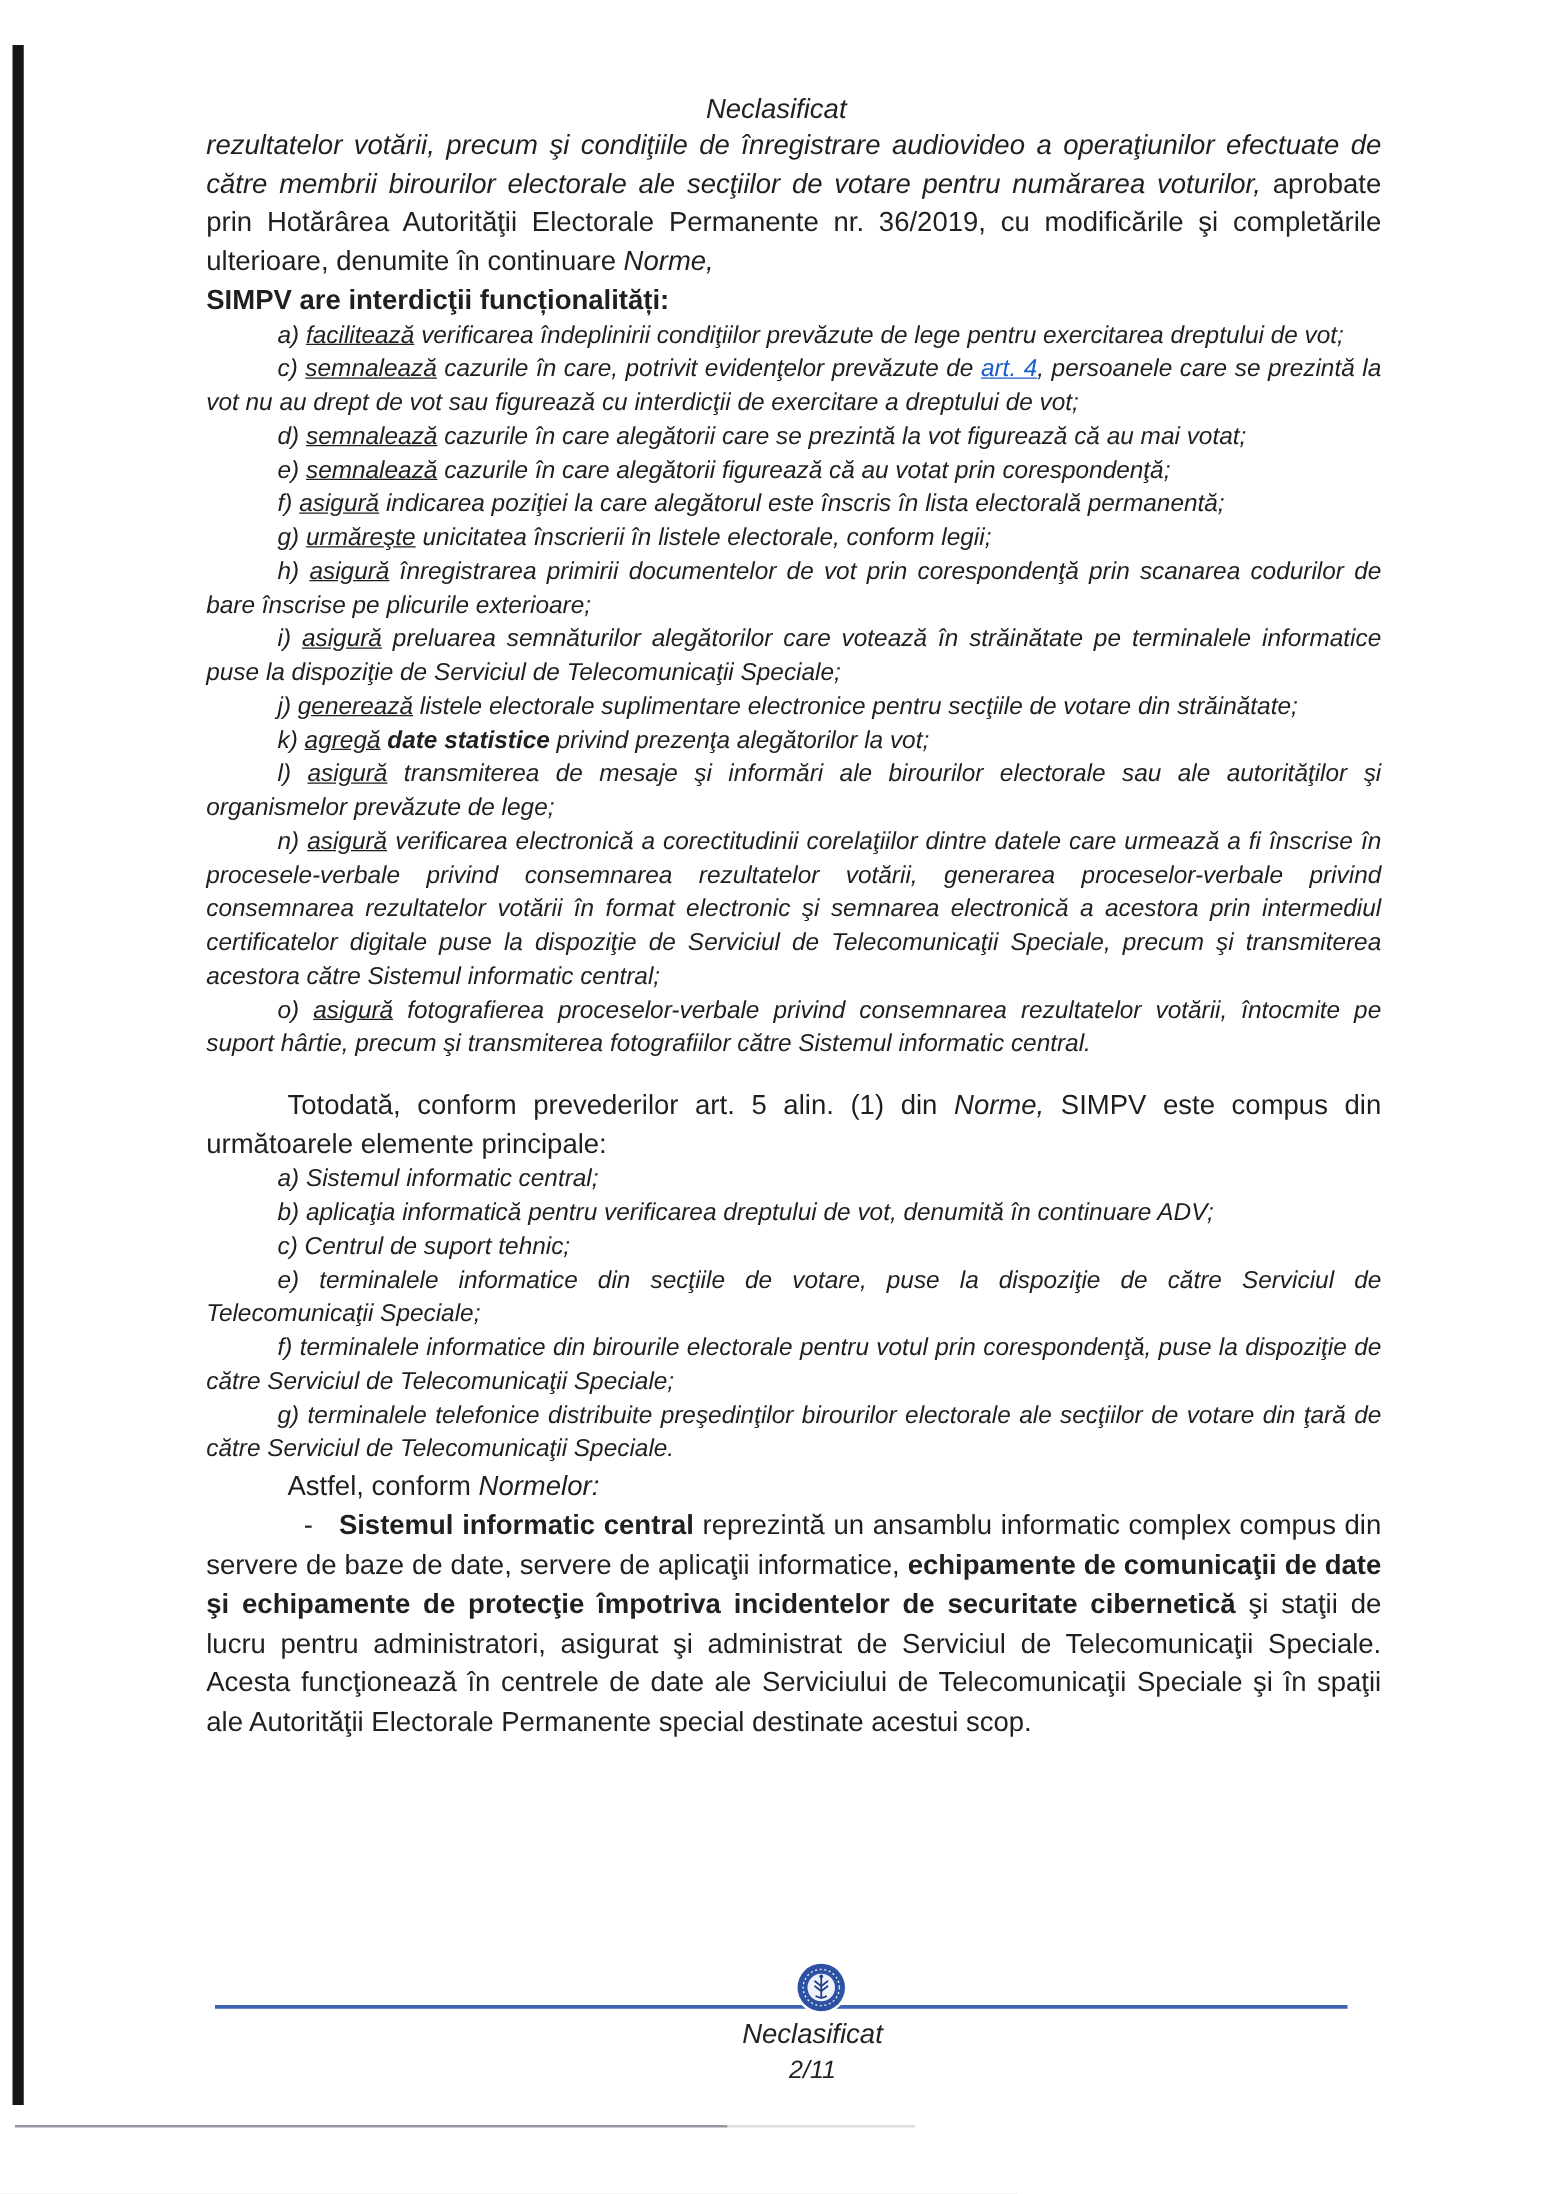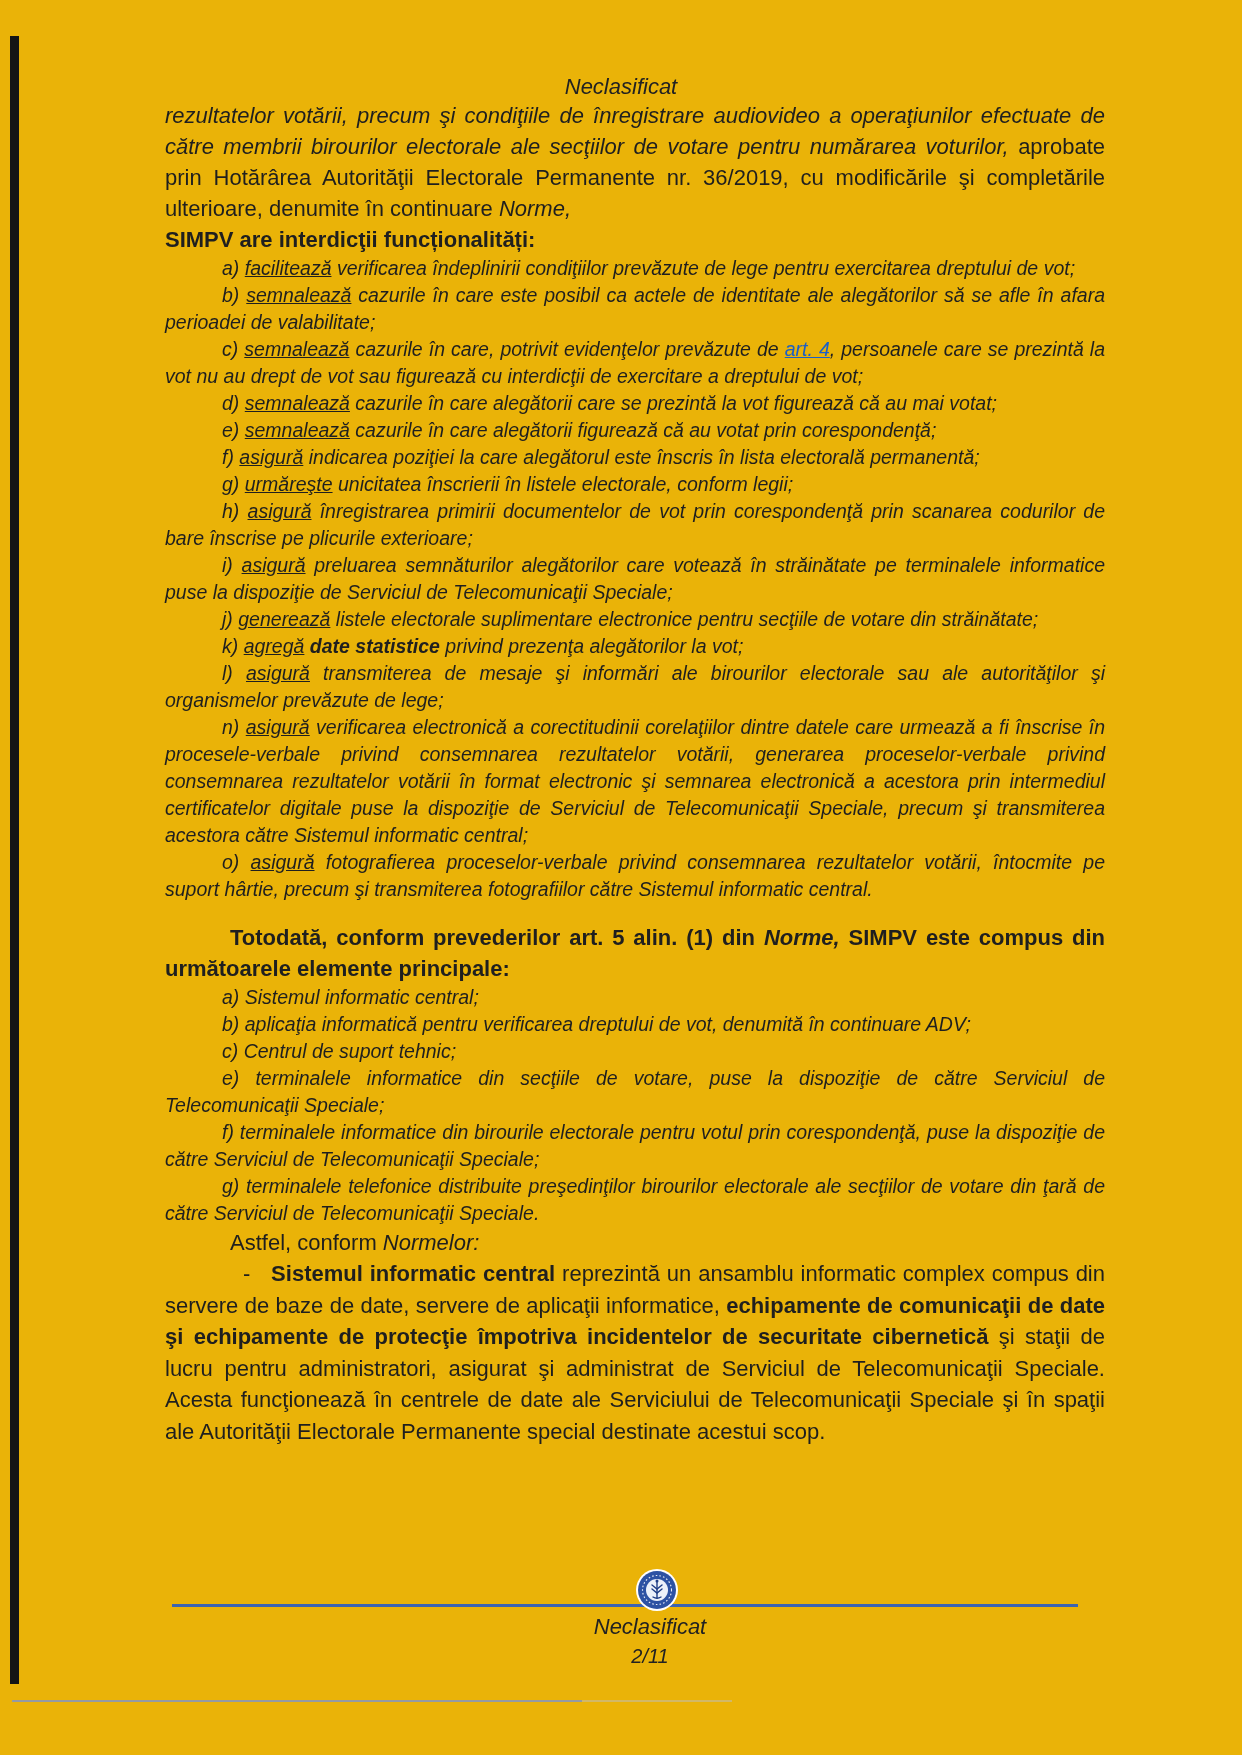--- a/index.html
+++ b/index.html
@@ -1,41 +1,41 @@
 <!DOCTYPE html>
 <html><head>
 <meta charset="utf-8">
 <style>
   html,body{margin:0;padding:0;background:#e8e8e8;}
   .page{
     position:relative;
     width:1242px;height:1755px;
     margin:0 auto;
-    background:#eab308;
+    background:#ffffff;
     font-family:"Liberation Sans", sans-serif;
     color:#1f1f1f;
     overflow:hidden;
   }
   
   .edge-strip{position:absolute;left:10px;top:36px;width:9px;height:1648px;background:#151515;}
   .bottom-line{position:absolute;left:12px;top:1700px;width:570px;height:2px;background:#959aa2;}
   .bottom-line-ext{position:absolute;left:582px;top:1700px;width:150px;height:2px;background:#b9bec6;opacity:.5;}
   
   .hdr{position:absolute;top:74px;left:0;width:1242px;text-align:center;
        font-style:italic;font-size:22px;color:#222;}
   
   .content{position:absolute;left:165px;top:100px;width:940px;}
   .blk{margin:0;text-align:justify;hyphens:none;}
   .lg{font-size:22px;line-height:31px;}
   .sm{font-size:19.5px;line-height:27px;font-style:italic;}
   .last{font-size:22px;line-height:31.5px;}
   .ind-sm{text-indent:57px;}
   .ind-md{text-indent:65px;}
   .ind-xl{text-indent:78px;}
-  .gap{margin-top:19px;font-weight:bold;}
+  .gap{margin-top:19px;}
   .it{font-style:italic;}
   .bd{font-weight:bold;}
   .un{text-decoration:underline;}
   .lnk{color:#1b5fc6;text-decoration:underline;cursor:pointer;}
   
   .f-rule{position:absolute;left:172px;top:1604px;width:906px;height:3px;background:#3c64b0;}
   .f-seal{position:absolute;left:635px;top:1568px;width:44px;height:44px;}
   .f-class{position:absolute;left:58px;top:1614px;width:1184px;text-align:center;
            font-style:italic;font-size:22px;color:#222;}
   .f-page{position:absolute;left:58px;top:1645px;width:1184px;text-align:center;
@@ -47,21 +47,20 @@
 <div class="page">
 
   <div class="edge-strip"></div>
 
   <div class="hdr">Neclasificat</div>
 
   <div class="content">
       <p class="blk lg"><span class="it">rezultatelor votării, precum şi condiţiile de înregistrare audiovideo a operaţiunilor efectuate de către membrii birourilor electorale ale secţiilor de votare pentru numărarea voturilor,</span><span> aprobate prin Hotărârea Autorităţii Electorale Permanente nr. 36/2019, cu modificările şi completările ulterioare, denumite în continuare </span><span class="it">Norme,</span></p>
       <p class="blk lg"><span class="bd">SIMPV are interdicţii funcționalități:</span></p>
       <p class="blk sm ind-sm"><span class="it">a) </span><span class="it un">facilitează</span><span class="it"> verificarea îndeplinirii condiţiilor prevăzute de lege pentru exercitarea dreptului de vot;</span></p>
-      <p class="blk sm ind-sm"><span class="it">b) </span><span class="it un">semnalează</span><span class="it"> cazurile în care este posibil ca actele de identitate ale alegătorilor să se afle în afara perioadei de valabilitate;</span></p>
       <p class="blk sm ind-sm"><span class="it">c) </span><span class="it un">semnalează</span><span class="it"> cazurile în care, potrivit evidenţelor prevăzute de </span><span class="it lnk">art. 4</span><span class="it">, persoanele care se prezintă la vot nu au drept de vot sau figurează cu interdicţii de exercitare a dreptului de vot;</span></p>
       <p class="blk sm ind-sm"><span class="it">d) </span><span class="it un">semnalează</span><span class="it"> cazurile în care alegătorii care se prezintă la vot figurează că au mai votat;</span></p>
       <p class="blk sm ind-sm"><span class="it">e) </span><span class="it un">semnalează</span><span class="it"> cazurile în care alegătorii figurează că au votat prin corespondenţă;</span></p>
       <p class="blk sm ind-sm"><span class="it">f) </span><span class="it un">asigură</span><span class="it"> indicarea poziţiei la care alegătorul este înscris în lista electorală permanentă;</span></p>
       <p class="blk sm ind-sm"><span class="it">g) </span><span class="it un">urmăreşte</span><span class="it"> unicitatea înscrierii în listele electorale, conform legii;</span></p>
       <p class="blk sm ind-sm"><span class="it">h) </span><span class="it un">asigură</span><span class="it"> înregistrarea primirii documentelor de vot prin corespondenţă prin scanarea codurilor de bare înscrise pe plicurile exterioare;</span></p>
       <p class="blk sm ind-sm"><span class="it">i) </span><span class="it un">asigură</span><span class="it"> preluarea semnăturilor alegătorilor care votează în străinătate pe terminalele informatice puse la dispoziţie de Serviciul de Telecomunicaţii Speciale;</span></p>
       <p class="blk sm ind-sm"><span class="it">j) </span><span class="it un">generează</span><span class="it"> listele electorale suplimentare electronice pentru secţiile de votare din străinătate;</span></p>
       <p class="blk sm ind-sm"><span class="it">k) </span><span class="it un">agregă</span><span class="it"> </span><span class="it bd">date statistice</span><span class="it"> privind prezenţa alegătorilor la vot;</span></p>
       <p class="blk sm ind-sm"><span class="it">l) </span><span class="it un">asigură</span><span class="it"> transmiterea de mesaje şi informări ale birourilor electorale sau ale autorităţilor şi organismelor prevăzute de lege;</span></p>

